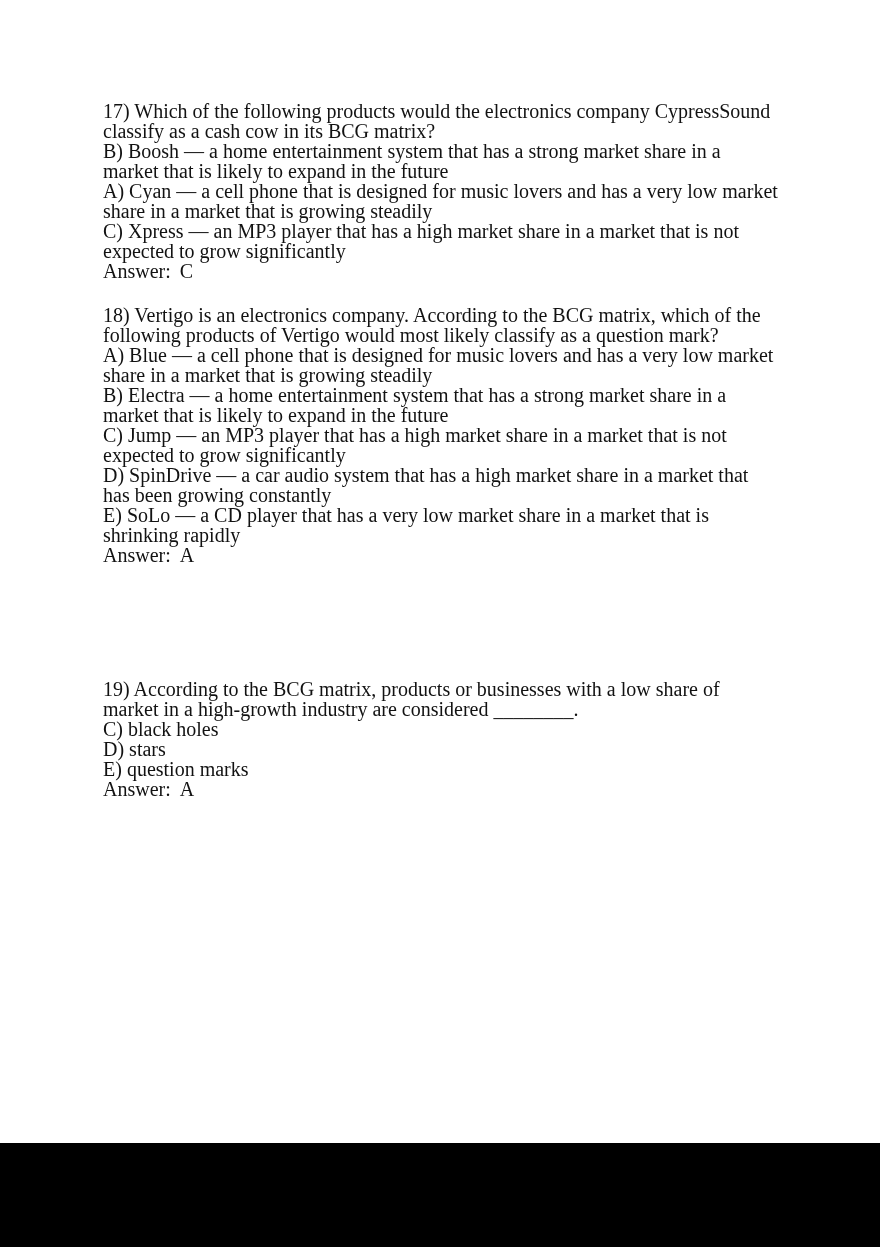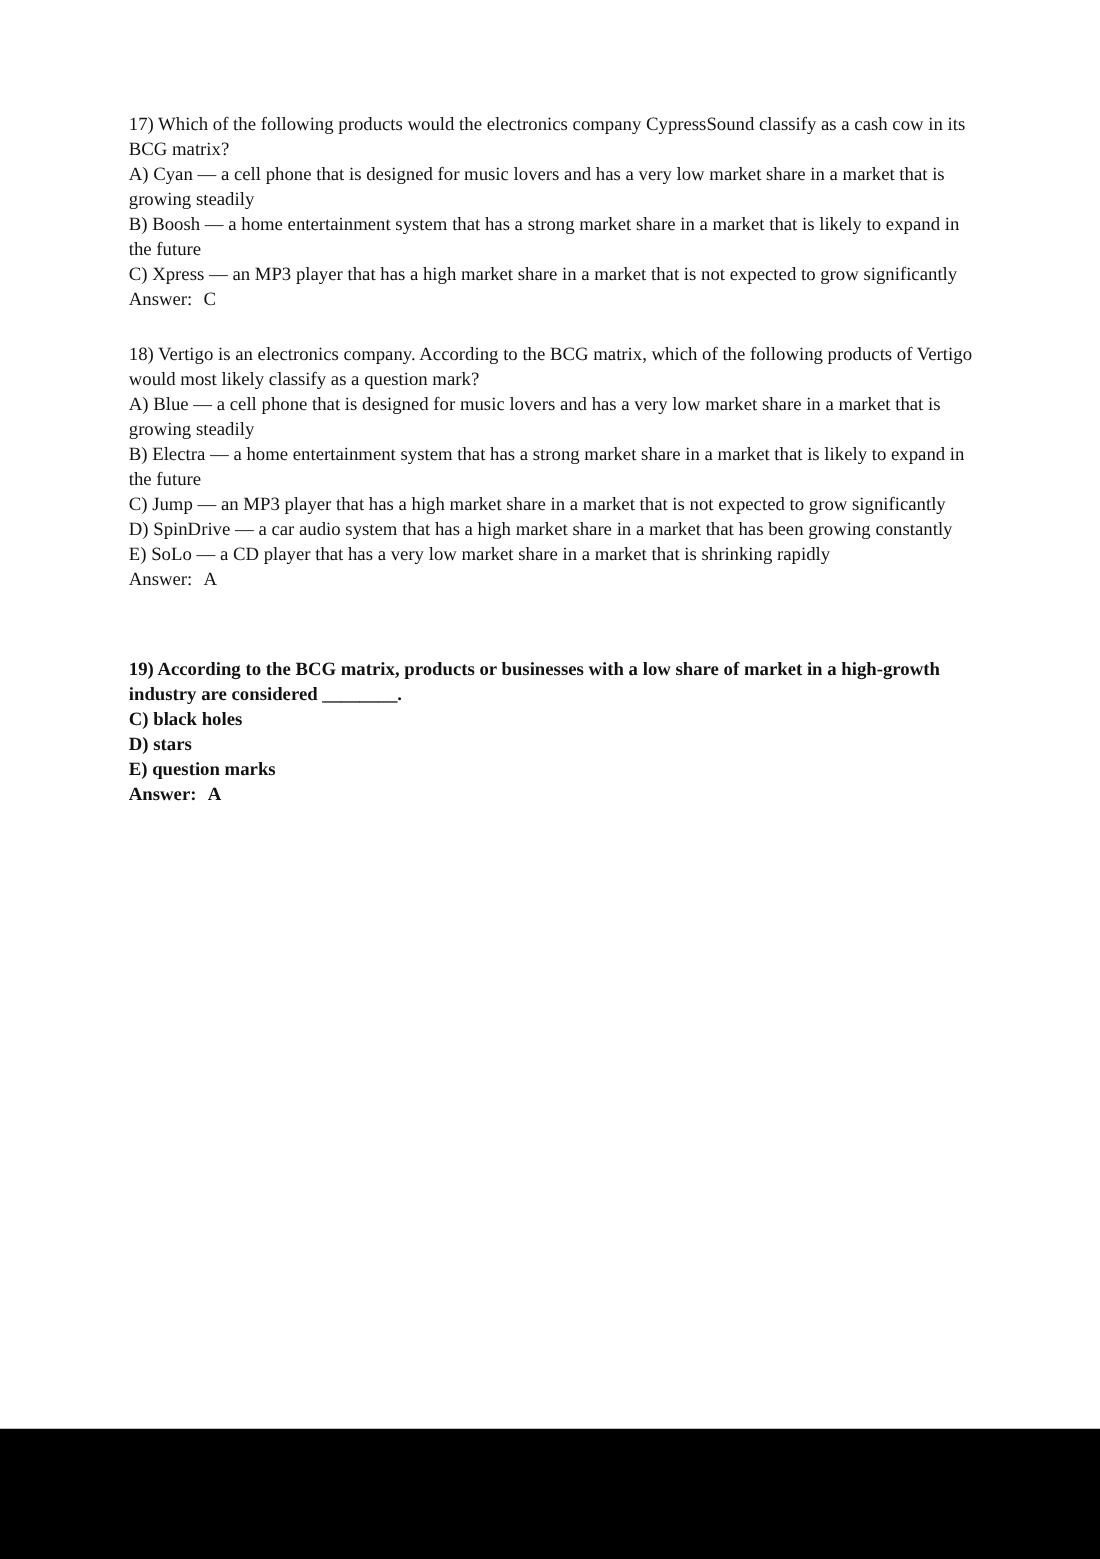--- a/index.html
+++ b/index.html
@@ -16,50 +16,50 @@
     position: relative;
     width: 880px;
     height: 1247px;
     margin: 0 auto;
     background: var(--bg, #ffffff);
     overflow: hidden;
   }
   .content {
     position: absolute;
     left: 103px;
-    top: 90px;
+    top: 101px;
     width: 676px;
     color: var(--fg, #121212);
-    font-size: 15px;
+    font-size: 20px;
     line-height: 20px;
   }
   .question { margin: 0; }
   .question + .question { margin-top: 24px; }
-  .question.big-gap { margin-top: 52px; font-weight: bold; }
+  .question.big-gap { margin-top: 114px; }
   .question p { margin: 0; }
   .answer-value { margin-left: 9px; }
   .bottom-bar {
     position: absolute;
     left: 0;
     right: 0;
     bottom: 0;
     height: 104px;
     background: var(--bar, #000000);
   }
 </style>
 </head>
 <body>
 
 <div class="page">
   <div class="content">
 
     <div class="question">
       <p><span>17)</span> <span>Which of the following products would the electronics company CypressSound classify as a cash cow in its BCG matrix?</span></p>
+      <p>B) Boosh — a home entertainment system that has a strong market share in a market that is likely to expand in the future</p>
       <p>A) Cyan — a cell phone that is designed for music lovers and has a very low market share in a market that is growing steadily</p>
-      <p>B) Boosh — a home entertainment system that has a strong market share in a market that is likely to expand in the future</p>
       <p>C) Xpress — an MP3 player that has a high market share in a market that is not expected to grow significantly</p>
       <p><span>Answer:</span><span class="answer-value">C</span></p>
     </div>
 
     <div class="question">
       <p><span>18)</span> <span>Vertigo is an electronics company. According to the BCG matrix, which of the following products of Vertigo would most likely classify as a question mark?</span></p>
       <p>A) Blue — a cell phone that is designed for music lovers and has a very low market share in a market that is growing steadily</p>
       <p>B) Electra — a home entertainment system that has a strong market share in a market that is likely to expand in the future</p>
       <p>C) Jump — an MP3 player that has a high market share in a market that is not expected to grow significantly</p>
       <p>D) SpinDrive — a car audio system that has a high market share in a market that has been growing constantly</p>

